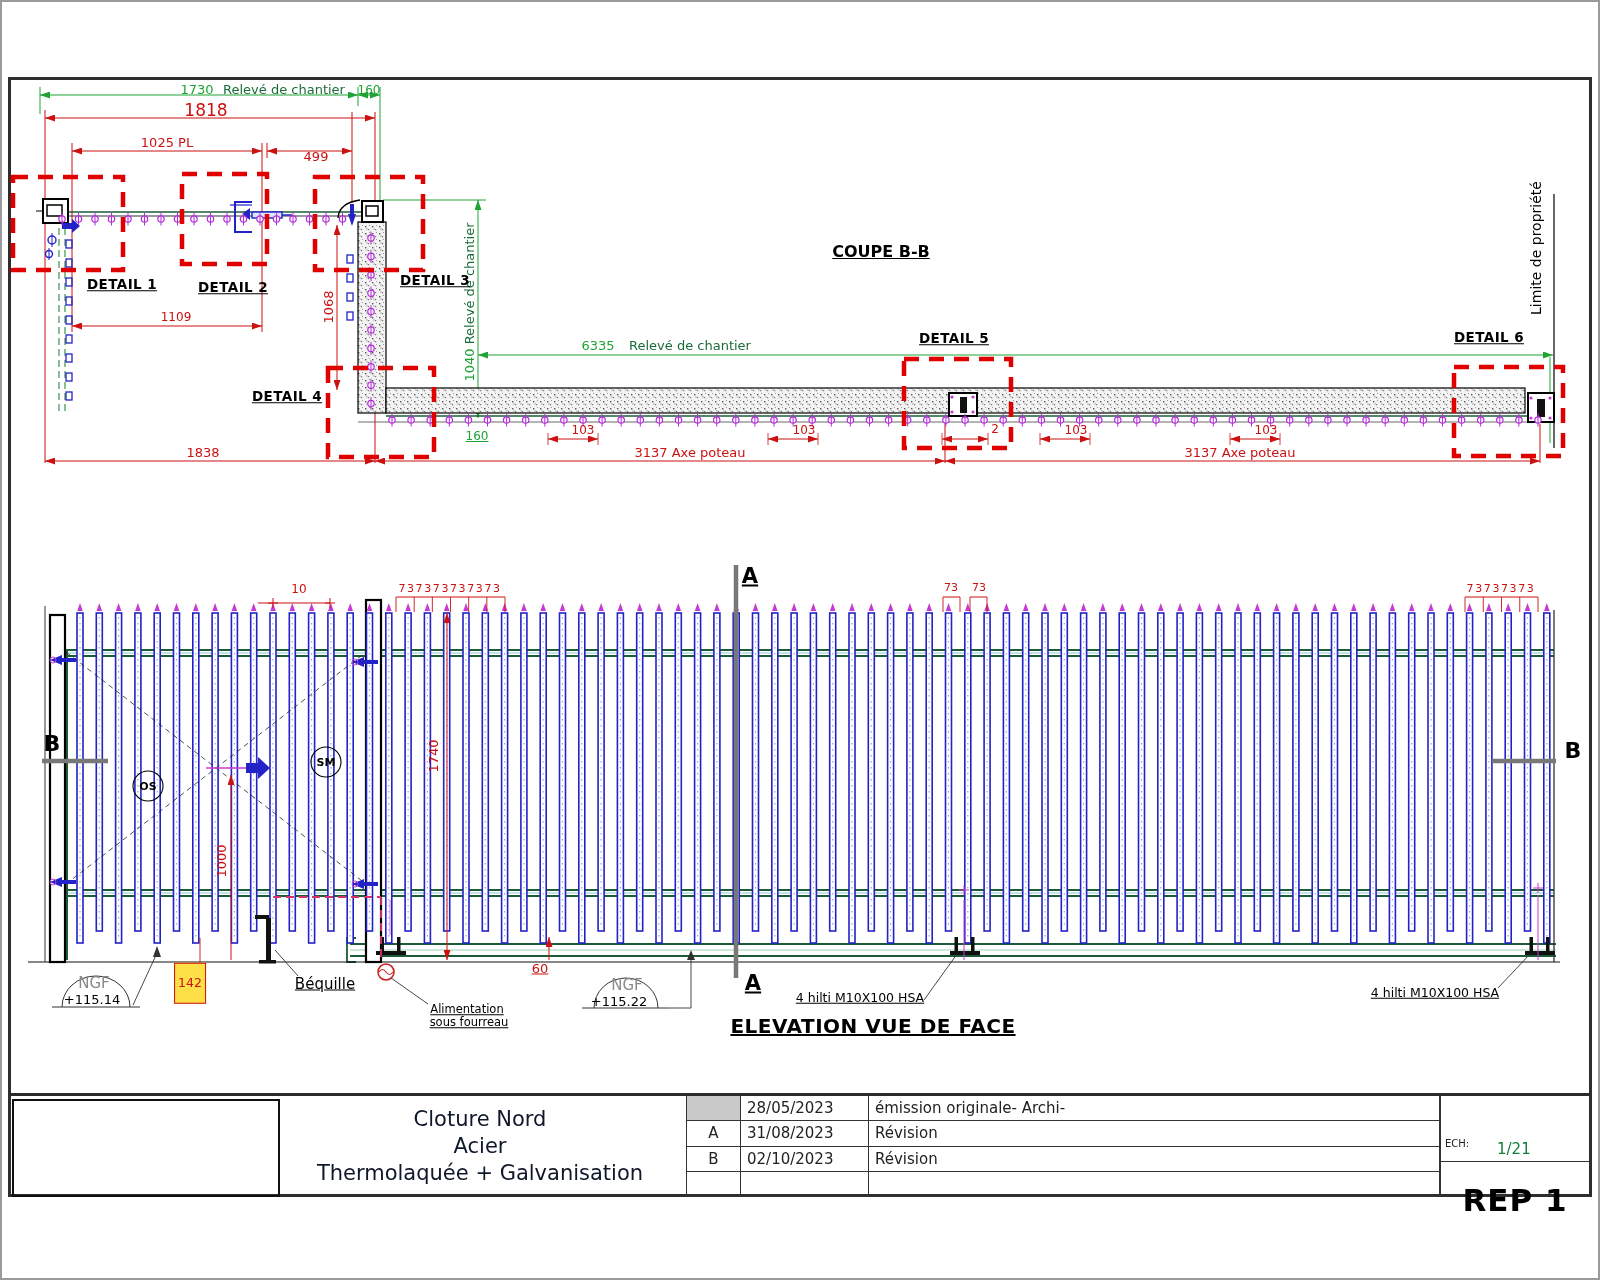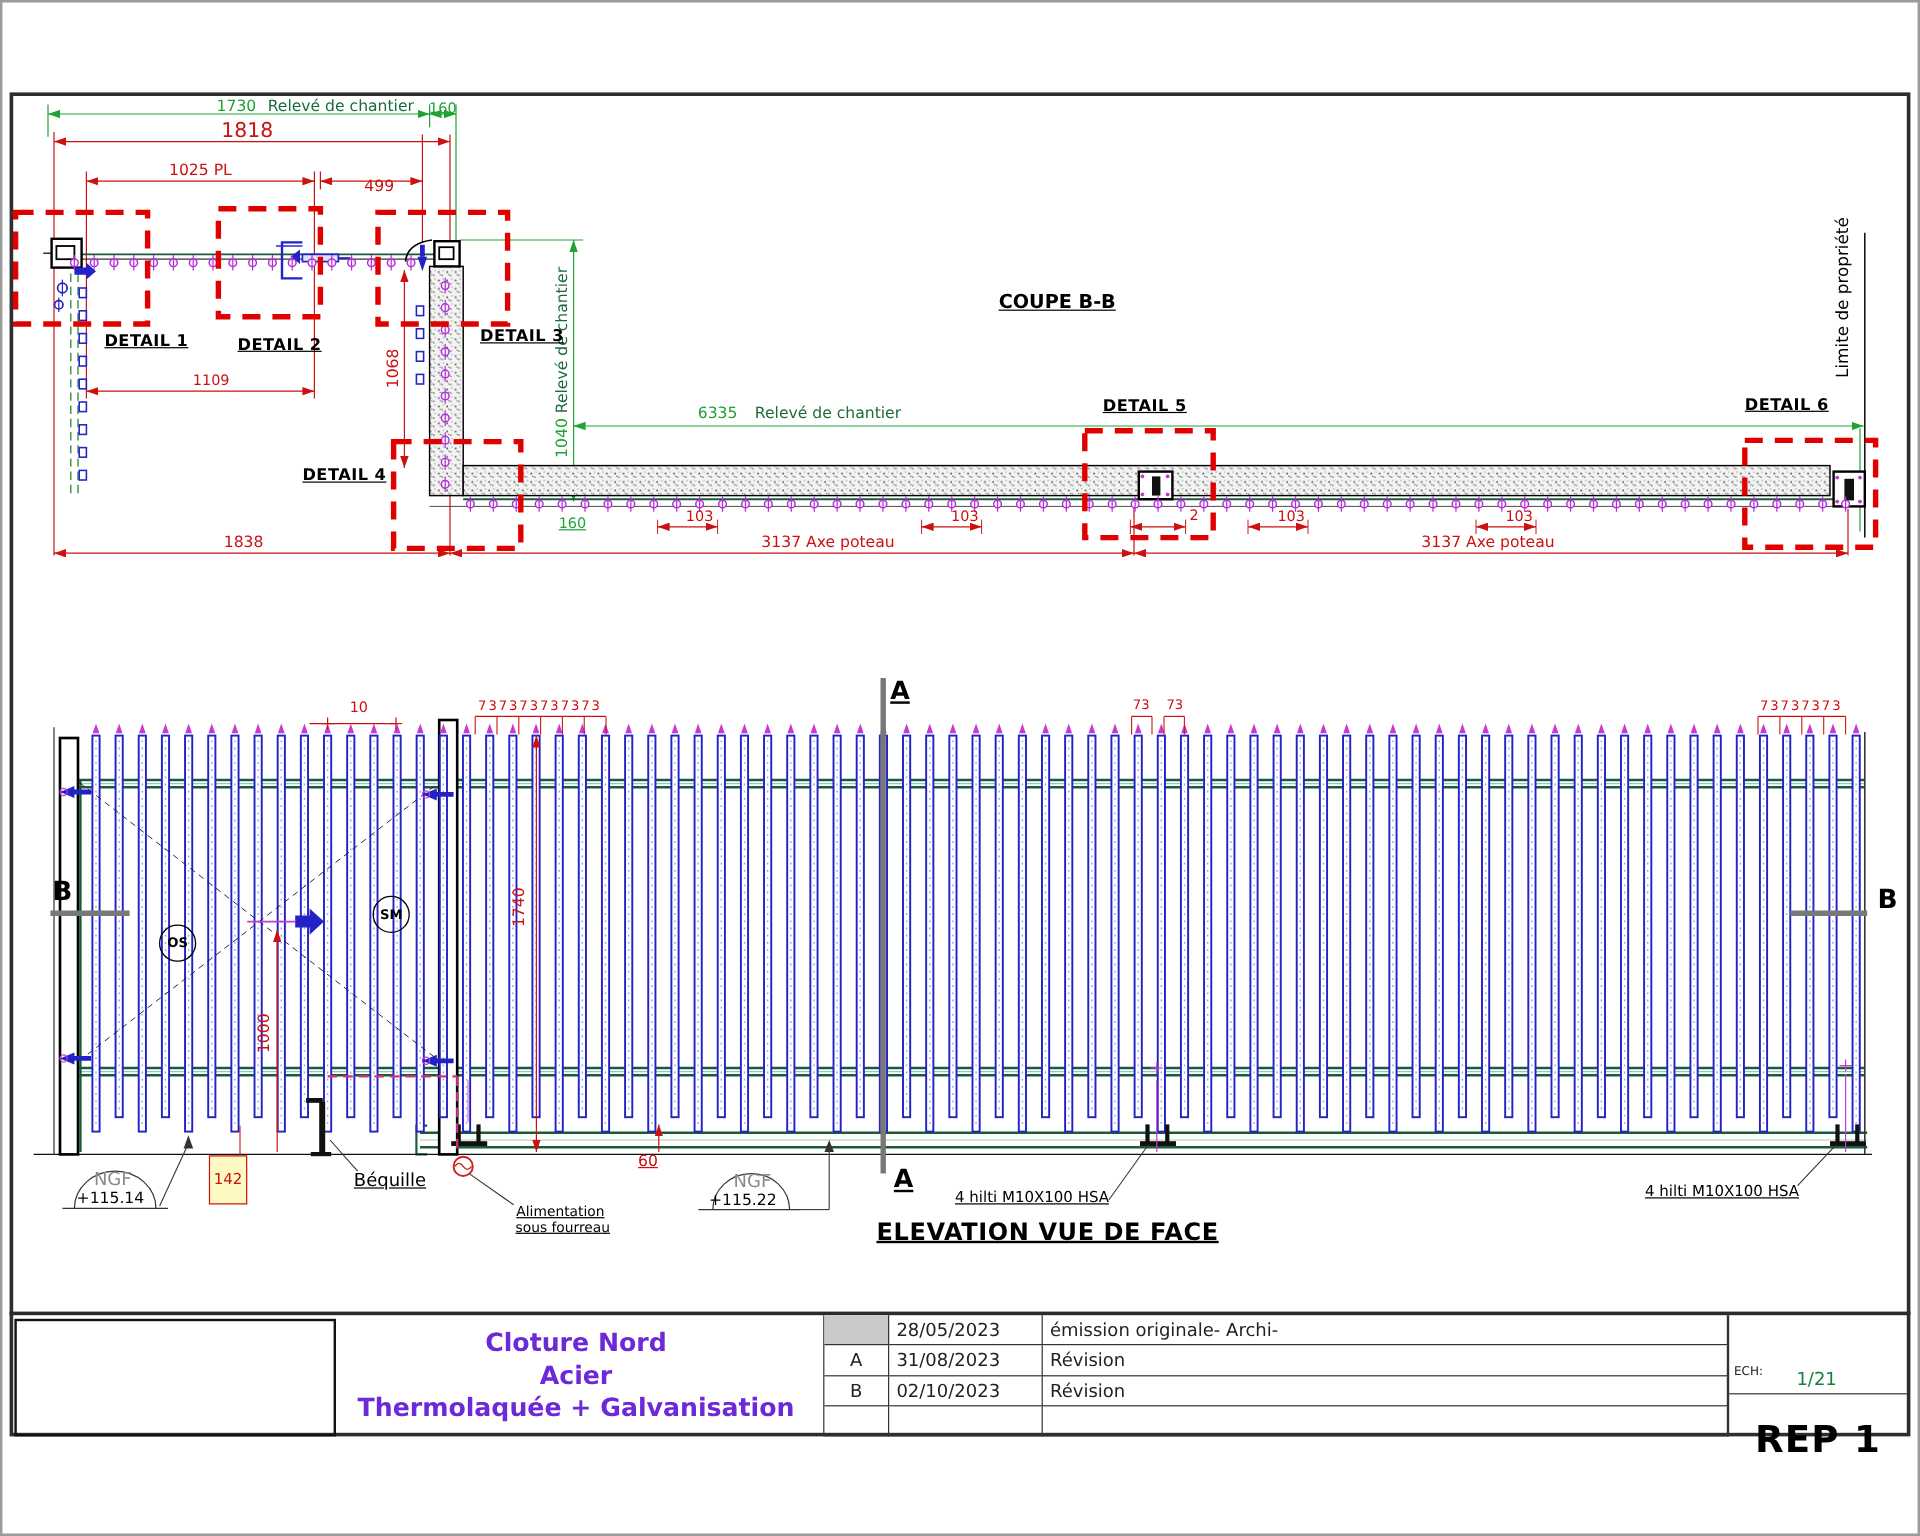--- a/index.html
+++ b/index.html
@@ -6,28 +6,28 @@
   #canvas{position:relative;width:1600px;height:1280px;background:#fff;overflow:hidden;
           font-family:"DejaVu Sans",sans-serif;box-shadow:inset 0 0 0 2px #9a9a9a;}
   #frame{position:absolute;left:8px;top:77px;width:1584px;height:1120px;
          border:3px solid #2e2e2e;box-sizing:border-box;}
   #geomwrap{position:absolute;left:0;top:0;width:1600px;height:1280px;z-index:2;}
   .lbl{position:absolute;transform:translate(-50%,-50%);white-space:nowrap;z-index:5;
        font-family:"DejaVu Sans",sans-serif;color:#000;line-height:1;}
   .rot{transform:translate(-50%,-50%) rotate(-90deg);}
   .red{color:#cc1111;} .grn{color:#1fa335;} .dgr{color:#1b6b3a;} .gry{color:#8a8a8a;}
   .b{font-weight:bold;} .u{text-decoration:underline;}
-  .boxed{border:1.5px solid #cc1111;padding:13px 3px;background:#fef9c3;}
+  .boxed{border:1.5px solid #cc1111;padding:13px 3px;background:#fde047;}
   .det{font-weight:bold;font-size:13.5px;text-decoration:underline;letter-spacing:.4px;}
   
   #tb-sep{position:absolute;left:8px;top:1093px;width:1584px;height:3px;background:#2b2b2b;z-index:4;}
   #logo-box{position:absolute;left:12px;top:1099px;width:264px;height:94px;border:2px solid #111;z-index:4;}
   #tb-title{position:absolute;left:280px;top:1097px;width:400px;height:98px;z-index:4;
             display:flex;flex-direction:column;align-items:center;justify-content:center;gap:3px;}
-  #tb-title div{font-weight:bold;font-size:21px;color:#6d28d9;}
+  #tb-title div{font-weight:normal;font-size:21px;color:#0f172a;}
   #rev-table{position:absolute;left:686px;top:1096px;width:754px;height:101px;z-index:4;
              display:grid;grid-template-columns:54px 128px 1fr;grid-auto-rows:25.25px;
              border-left:1px solid #333;box-sizing:border-box;font-size:15px;color:#222;}
   #rev-table .c{border-right:1px solid #333;border-bottom:1px solid #333;
                 display:flex;align-items:center;padding:0 6px;box-sizing:border-box;overflow:hidden;text-align:right;}
   #rev-table .idx{justify-content:center;padding:0;}
   #rev-table .gray{background:#c9c9c9;}
   #right-block{position:absolute;left:1440px;top:1096px;width:149px;height:101px;z-index:4;
                border-left:1.5px solid #333;box-sizing:border-box;}
   #ech-row{position:relative;height:25px;border-bottom:1px solid #333;margin-top:40px;}

